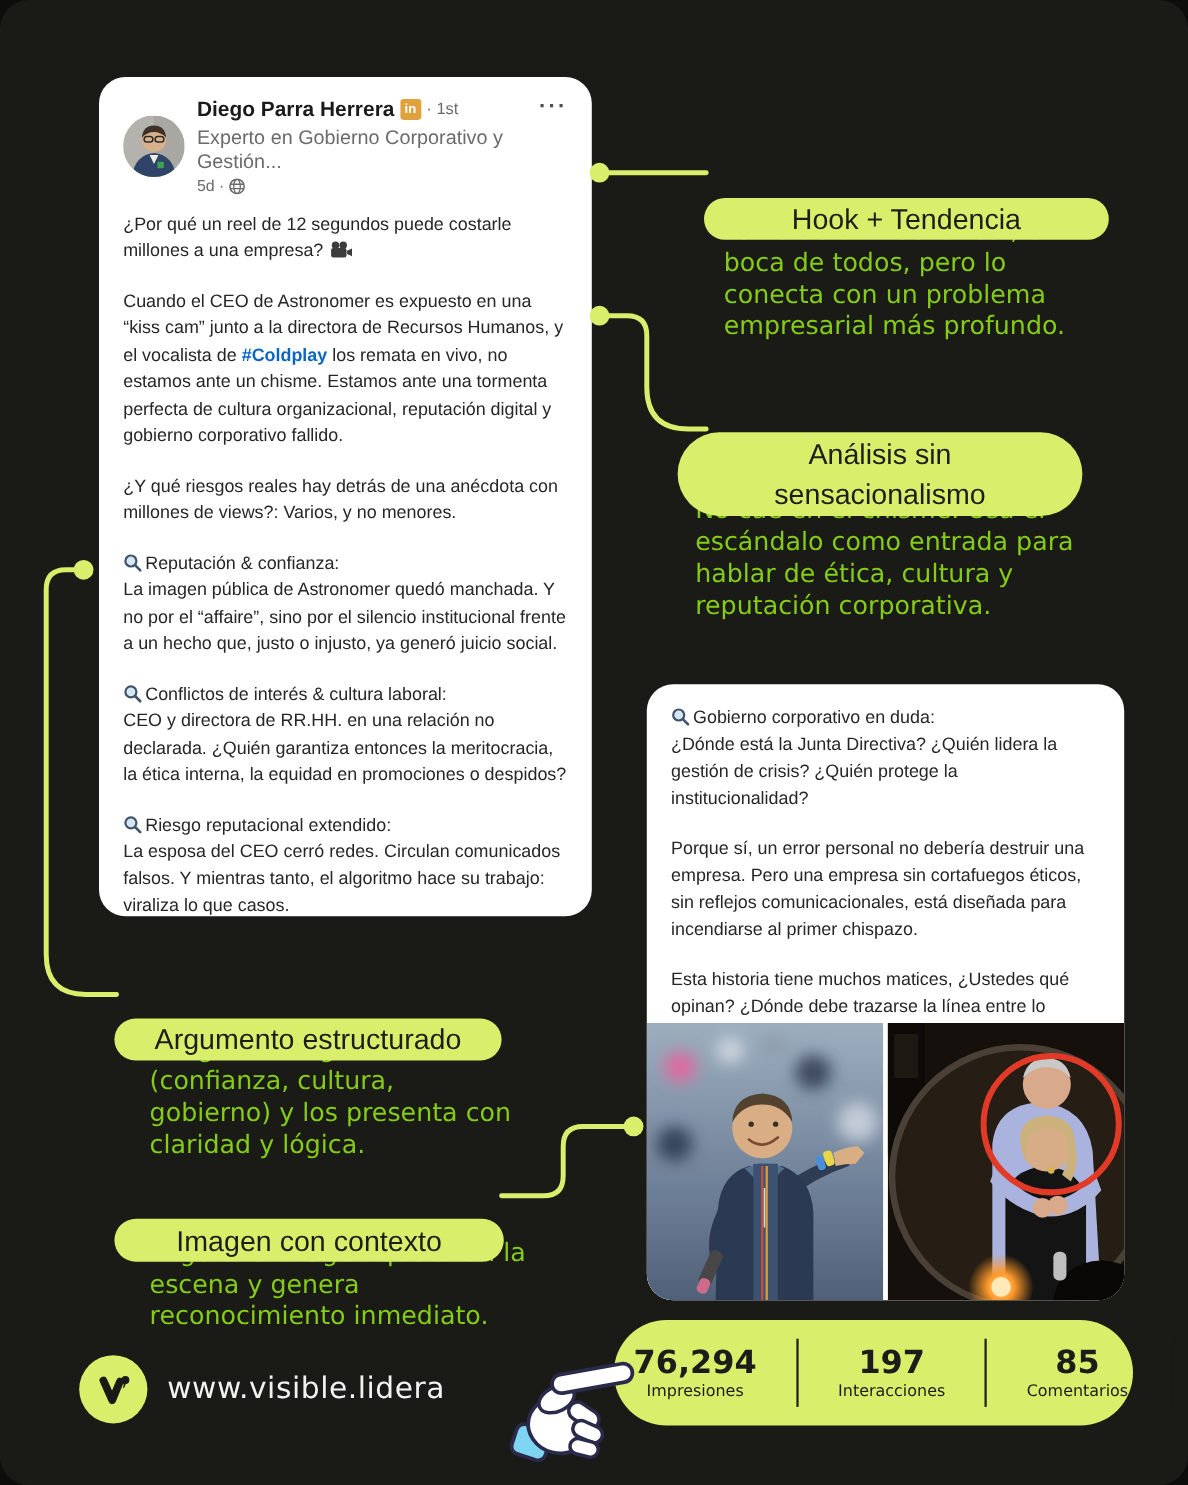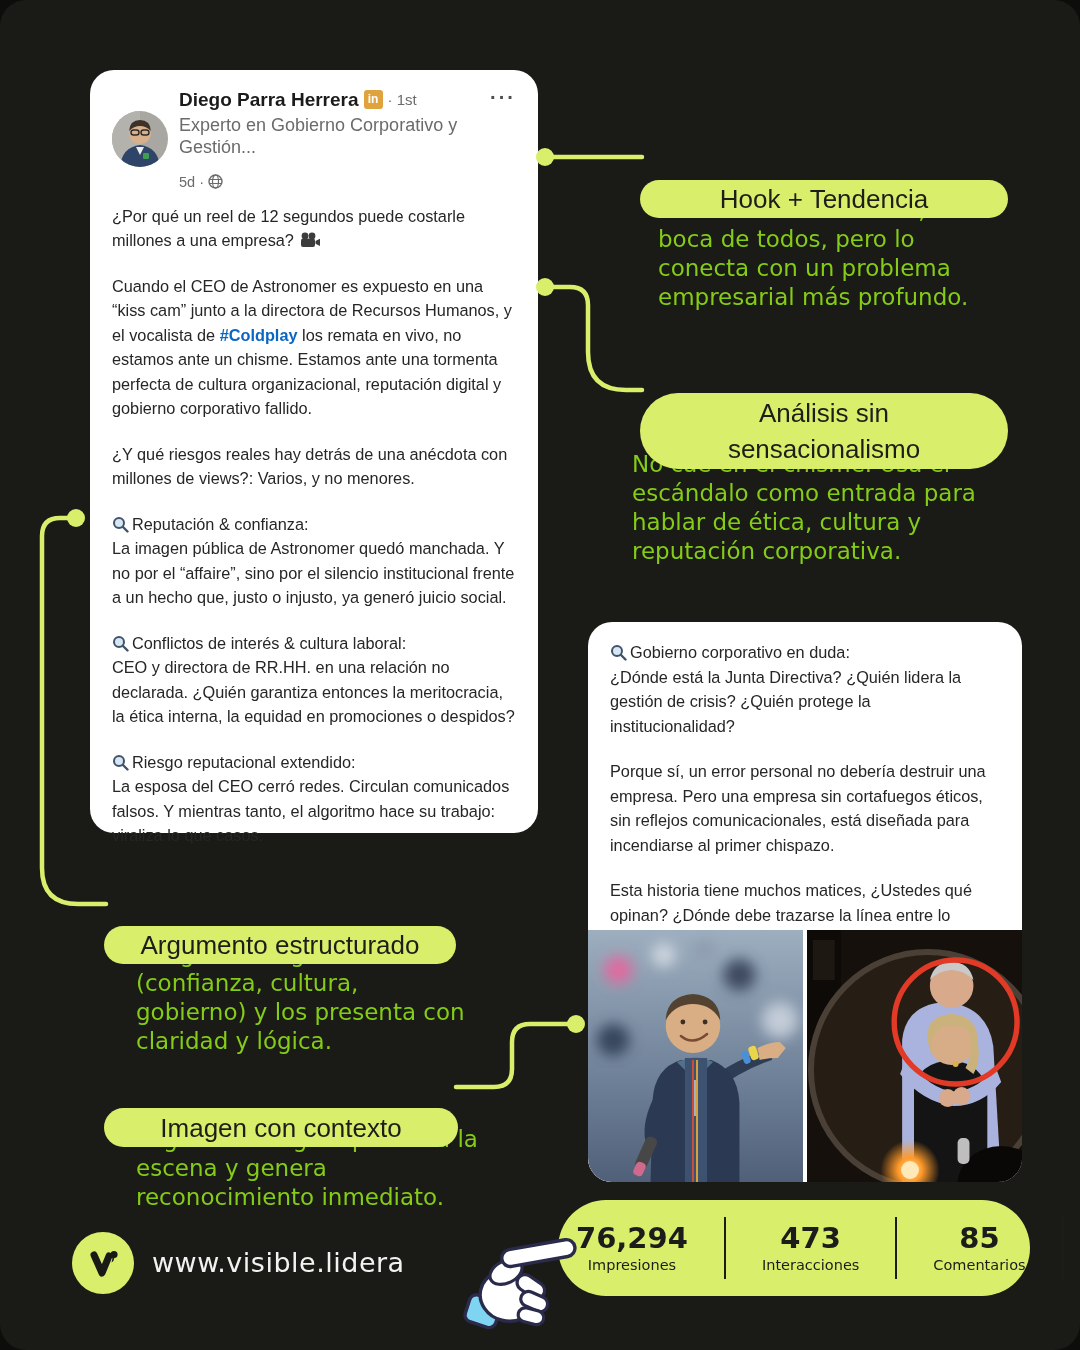--- a/index.html
+++ b/index.html
@@ -17,42 +17,42 @@
 
   .author-row{display:flex;align-items:center;margin-bottom:13px;position:relative;}
   .avatar{width:56px;height:56px;border-radius:50%;overflow:hidden;flex:0 0 56px;}
   .author-meta{margin-left:11px;line-height:1.25;}
   .author-line{display:flex;align-items:center;gap:5px;}
   .author-name{font-size:19px;font-weight:700;color:#1b1b1b;}
   .li-badge{display:inline-flex;align-items:center;justify-content:center;width:19px;height:19px;
             background:#e0a23c;border-radius:3px;color:#fff;font-size:12px;font-weight:700;}
   .degree{font-size:15px;color:#6b6b6b;}
   .headline{font-size:18px;color:#6b6b6b;margin-top:2px;}
-  .time-row{font-size:14.5px;color:#6b6b6b;margin-top:14px;display:flex;align-items:center;gap:4px;}
+  .time-row{font-size:14.5px;color:#6b6b6b;margin-top:2px;display:flex;align-items:center;gap:4px;}
   .menu-dots{position:absolute;right:0;top:-2px;color:#4d4d4d;font-size:20px;font-weight:700;letter-spacing:2px;}
 
   .pg{font-size:16.3px;line-height:24.5px;color:#262626;margin:0 0 21px 0;}
   .pg:last-child{margin-bottom:0;}
   .hashtag{color:#0a66c2;font-weight:700;}
   .sec-icon{display:inline-block;vertical-align:-3px;margin-right:3px;}
   .cam-icon{display:inline-block;vertical-align:-2px;margin-left:2px;}
 
   .photos{position:absolute;left:0;bottom:0;width:100%;height:252px;display:flex;gap:4px;background:#ffffff;}
   .photo{flex:1;height:100%;}
 
   
   .pill{position:absolute;background:#d9ef6b;border-radius:999px;z-index:4;display:flex;
         align-items:center;justify-content:center;text-align:center;color:#1d1d1a;
         font-size:26px;font-weight:500;line-height:36px;margin-top:40px;}
   .callout-body{position:absolute;color:#84cc16;font-size:23px;line-height:29px;z-index:2;
                 font-family:"DejaVu Sans","Liberation Sans",sans-serif;}
 
   .pill-hook{left:640px;top:140px;width:368px;height:38px;}
   .body-hook{left:658px;top:196px;width:352px;}
-  .pill-analisis{left:640px;top:353px;width:368px;height:76px;padding:0 58px;box-sizing:border-box;}
+  .pill-analisis{left:616px;top:353px;width:368px;height:76px;padding:0 58px;box-sizing:border-box;}
   .body-analisis{left:632px;top:450px;width:352px;}
   .pill-argumento{left:104px;top:886px;width:352px;height:38px;}
   .body-argumento{left:136px;top:940px;width:336px;}
   .pill-imagen{left:104px;top:1068px;width:354px;height:39px;}
   .body-imagen{left:136px;top:1125px;width:346px;}
 
   
   .stats{position:absolute;left:558px;top:1200px;width:472px;height:96px;background:#d9ef6b;
          border-radius:48px;z-index:5;display:flex;align-items:center;padding:0 18px;box-sizing:border-box;gap:36px;}
   .stat{flex:1;text-align:center;color:#1c1c1a;font-family:"DejaVu Sans","Liberation Sans",sans-serif;}
@@ -271,21 +271,21 @@
     </div>
   </div>
 
   <div class="stats">
     <div class="stat">
       <div class="stat-value">76,294</div>
       <div class="stat-label">Impresiones</div>
     </div>
     <div class="stat-divider"></div>
     <div class="stat">
-      <div class="stat-value">473</div>
+      <div class="stat-value">197</div>
       <div class="stat-label">Interacciones</div>
     </div>
     <div class="stat-divider"></div>
     <div class="stat">
       <div class="stat-value">85</div>
       <div class="stat-label">Comentarios</div>
     </div>
     <div class="stat-divider"></div>
     <div class="stat">
       <div class="stat-value">12</div>

